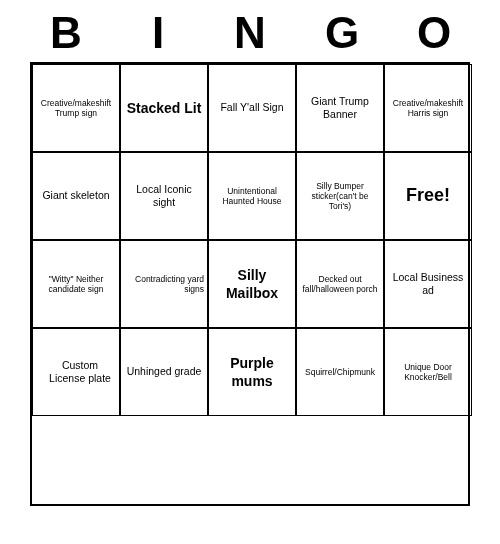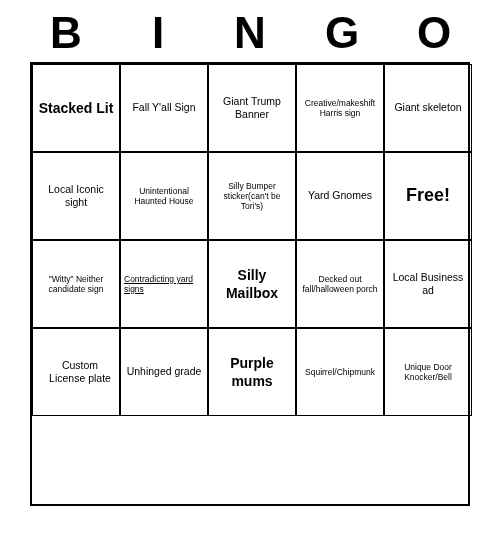--- a/index.html
+++ b/index.html
@@ -62,20 +62,25 @@
 
 <div class="bingo-header">
 <div class="bingo-letter">B</div>
     <div class="bingo-letter">I</div>
     <div class="bingo-letter">N</div>
     <div class="bingo-letter">G</div>
     <div class="bingo-letter">O</div>
   </div>
 
 <div class="bingo-grid">
+<div class="cell">
+      <div class="cell-inner">
+        <span style="font-size: 8.5px; line-height: 1.2; text-align: center;">Creative/makeshift Trump sign</span>
+      </div>
+    </div>
     <div class="cell">
       <div class="cell-inner">
         <span style="font-size: 14px; font-weight: bold; line-height: 1.3; text-align: center;">Stacked Lit</span>
       </div>
     </div>
     <div class="cell">
       <div class="cell-inner">
         <span style="font-size: 10.5px; line-height: 1.25; text-align: center;">Fall Y'all Sign</span>
       </div>
     </div>
@@ -102,34 +107,29 @@
     <div class="cell">
       <div class="cell-inner">
         <span style="font-size: 8.5px; line-height: 1.2; text-align: center;">Unintentional Haunted House</span>
       </div>
     </div>
     <div class="cell">
       <div class="cell-inner">
         <span style="font-size: 8.5px; line-height: 1.2; text-align: center;">Silly Bumper sticker(can't be Tori's)</span>
       </div>
     </div>
-    <div class="cell">
-      <div class="cell-inner">
-        <span style="font-size: 10.5px; line-height: 1.25; text-align: center;">Yard Gnomes</span>
-      </div>
-    </div>
     <div class="cell free">Free!</div>
     <div class="cell">
       <div class="cell-inner">
         <span style="font-size: 8.5px; line-height: 1.2; text-align: center;">"Witty" Neither candidate sign</span>
       </div>
     </div>
     <div class="cell">
       <div class="cell-inner">
-        <span style="font-size: 8.5px; line-height: 1.2; text-align: left; text-decoration: underline;">Contradicting yard signs</span>
+        <span style="font-size: 8.5px; line-height: 1.2; text-align: right;">Contradicting yard signs</span>
       </div>
     </div>
     <div class="cell">
       <div class="cell-inner">
         <span style="font-size: 14px; font-weight: bold; line-height: 1.3; text-align: center;">Silly Mailbox</span>
       </div>
     </div>
     <div class="cell">
       <div class="cell-inner">
         <span style="font-size: 8.5px; line-height: 1.2; text-align: center;">Decked out fall/halloween porch</span>

